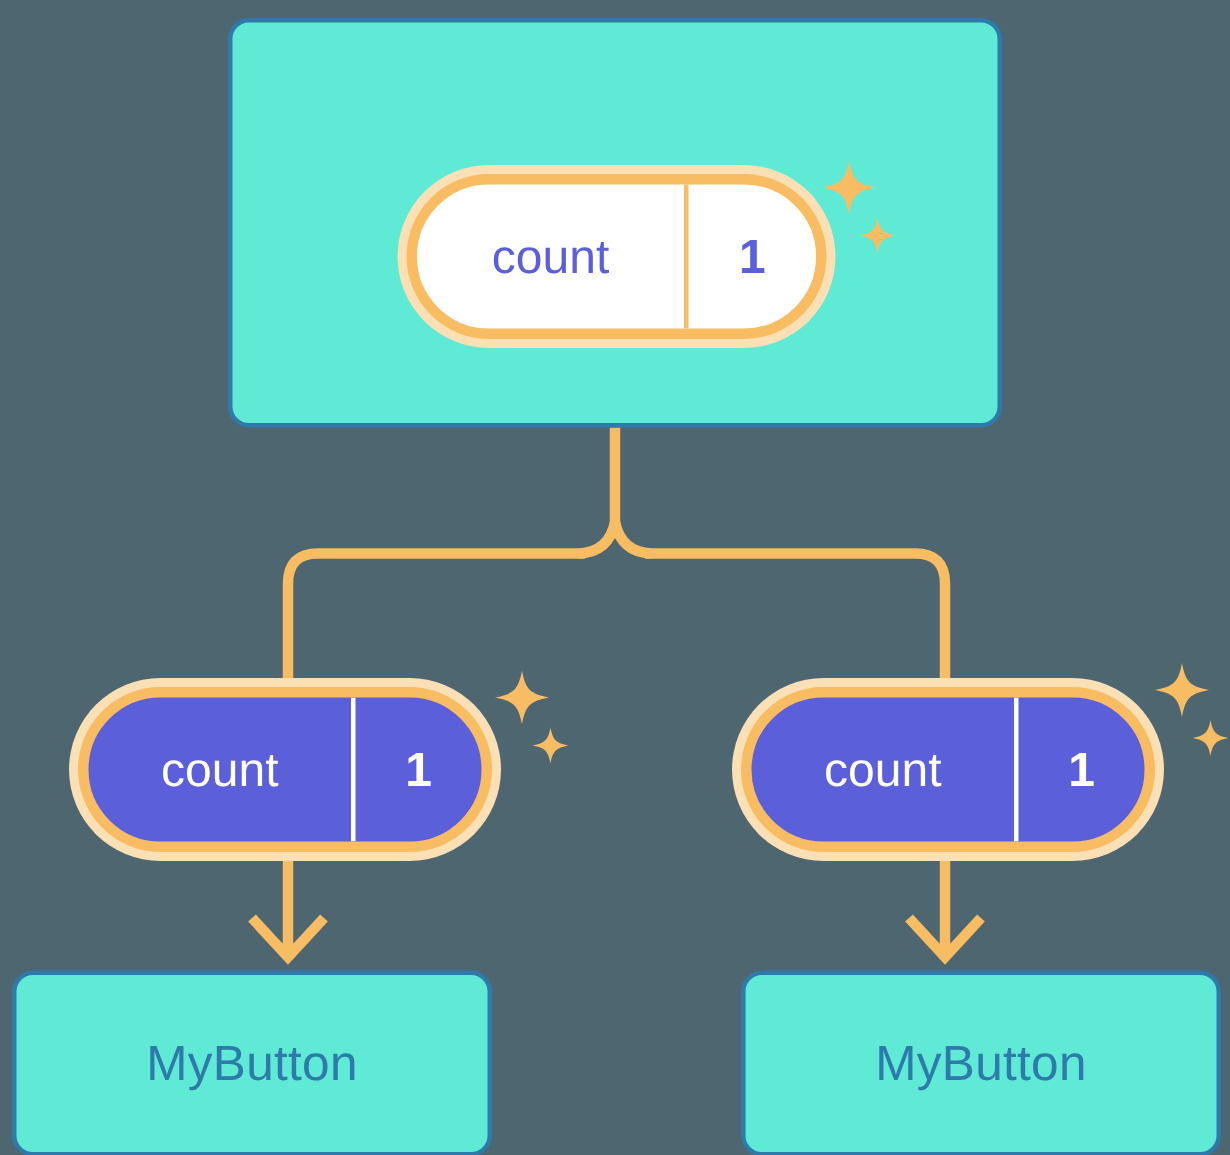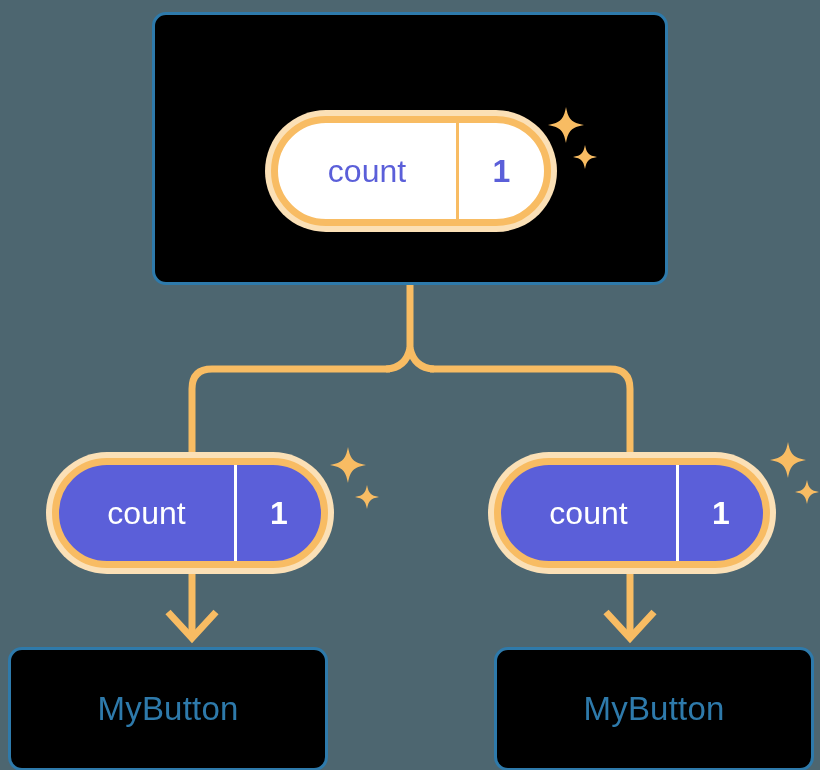--- a/index.html
+++ b/index.html
@@ -26,21 +26,21 @@
     top: 0;
     width: 820px;
     height: 770px;
     overflow: visible;
   }
 
   
   .card {
     position: absolute;
     box-sizing: border-box;
-    background: #000000;
+    background: #5eead4;
     border: 3px solid #2e7aab;
     border-radius: 14px;
     display: flex;
     align-items: center;
     justify-content: center;
   }
   .card-title {
     color: #2e7aab;
     font-size: 34px;
     letter-spacing: 0.2px;

